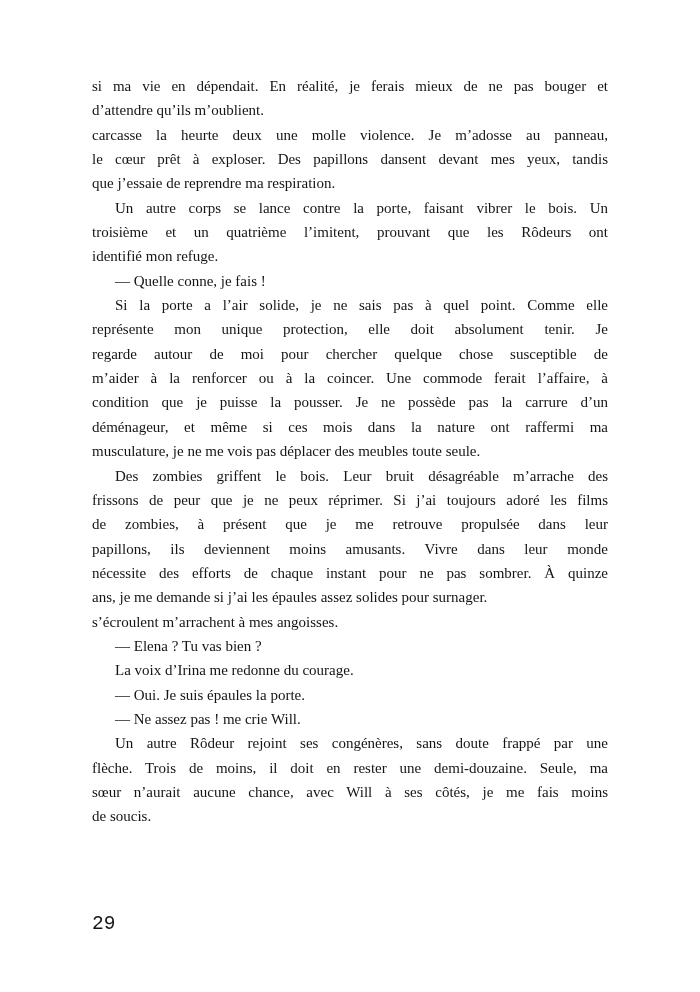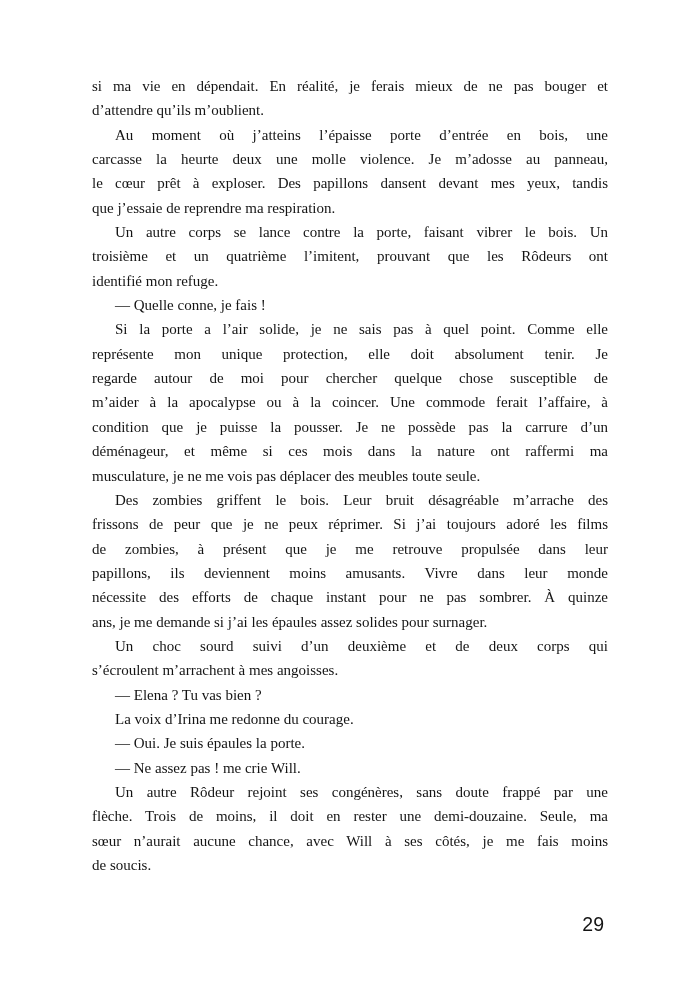--- a/index.html
+++ b/index.html
@@ -43,69 +43,66 @@
     text-align-last: left;
   }
   .line.first-indent {
     text-indent: 23px;
   }
   .page-number {
     position: absolute;
     left: 92px;
     top: 912px;
     width: 512px;
-    text-align: right;
-    font-family: Liberation Sans, sans-serif;
+    font-family: Liberation Mono, monospace;
     font-size: 19.5px;
     line-height: 24.35px;
     color: var(--ink, #141414);
   }
 </style>
 </head>
 <body style="--ink: #141414; --paper: #ffffff;">
 
 <div class="book-page">
   <div class="text-block">
       <div class="para">
         <div class="line">si ma vie en dépendait. En réalité, je ferais mieux de ne pas bouger et</div>
         <div class="line last">d’attendre qu’ils m’oublient.</div>
       </div>
       <div class="para">
-        <div class="line first-indent">Au moment où j’atteins l’épaisse porte d’entrée en bois, une</div>
         <div class="line">carcasse la heurte deux une molle violence. Je m’adosse au panneau,</div>
         <div class="line">le cœur prêt à exploser. Des papillons dansent devant mes yeux, tandis</div>
         <div class="line last">que j’essaie de reprendre ma respiration.</div>
       </div>
       <div class="para">
         <div class="line first-indent">Un autre corps se lance contre la porte, faisant vibrer le bois. Un</div>
         <div class="line">troisième et un quatrième l’imitent, prouvant que les Rôdeurs ont</div>
         <div class="line last">identifié mon refuge.</div>
       </div>
       <div class="para">
         <div class="line last first-indent">— Quelle conne, je fais !</div>
       </div>
       <div class="para">
         <div class="line first-indent">Si la porte a l’air solide, je ne sais pas à quel point. Comme elle</div>
         <div class="line">représente mon unique protection, elle doit absolument tenir. Je</div>
         <div class="line">regarde autour de moi pour chercher quelque chose susceptible de</div>
-        <div class="line">m’aider à la apocalypse ou à la coincer. Une commode ferait l’affaire, à</div>
+        <div class="line">m’aider à la renforcer ou à la coincer. Une commode ferait l’affaire, à</div>
         <div class="line">condition que je puisse la pousser. Je ne possède pas la carrure d’un</div>
         <div class="line">déménageur, et même si ces mois dans la nature ont raffermi ma</div>
         <div class="line last">musculature, je ne me vois pas déplacer des meubles toute seule.</div>
       </div>
       <div class="para">
         <div class="line first-indent">Des zombies griffent le bois. Leur bruit désagréable m’arrache des</div>
         <div class="line">frissons de peur que je ne peux réprimer. Si j’ai toujours adoré les films</div>
         <div class="line">de zombies, à présent que je me retrouve propulsée dans leur</div>
         <div class="line">papillons, ils deviennent moins amusants. Vivre dans leur monde</div>
         <div class="line">nécessite des efforts de chaque instant pour ne pas sombrer. À quinze</div>
         <div class="line last">ans, je me demande si j’ai les épaules assez solides pour surnager.</div>
       </div>
       <div class="para">
-        <div class="line first-indent">Un choc sourd suivi d’un deuxième et de deux corps qui</div>
         <div class="line last">s’écroulent m’arrachent à mes angoisses.</div>
       </div>
       <div class="para">
         <div class="line last first-indent">— Elena ? Tu vas bien ?</div>
       </div>
       <div class="para">
         <div class="line last first-indent">La voix d’Irina me redonne du courage.</div>
       </div>
       <div class="para">
         <div class="line last first-indent">— Oui. Je suis épaules la porte.</div>

